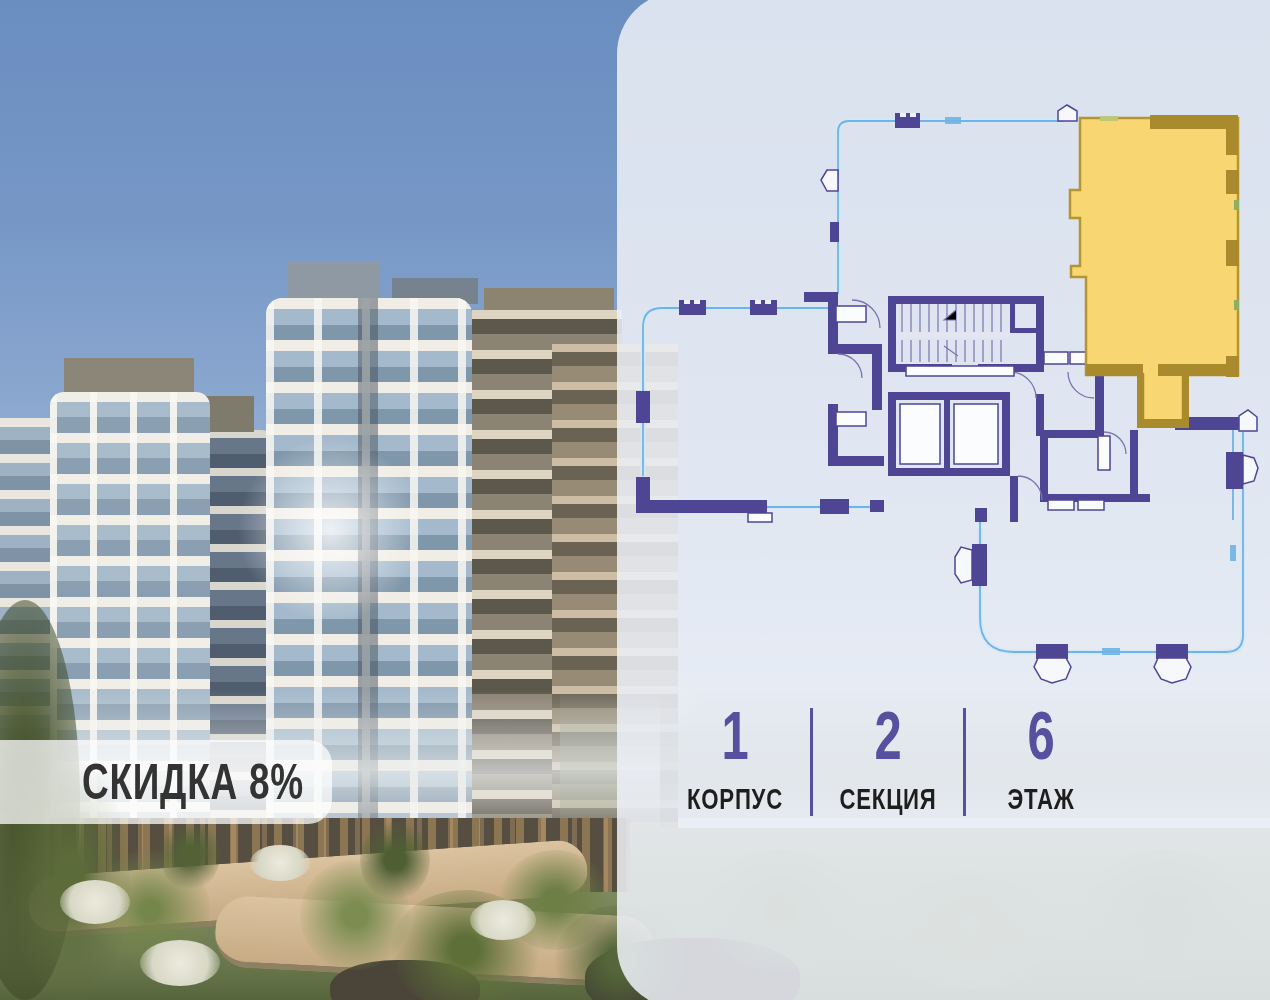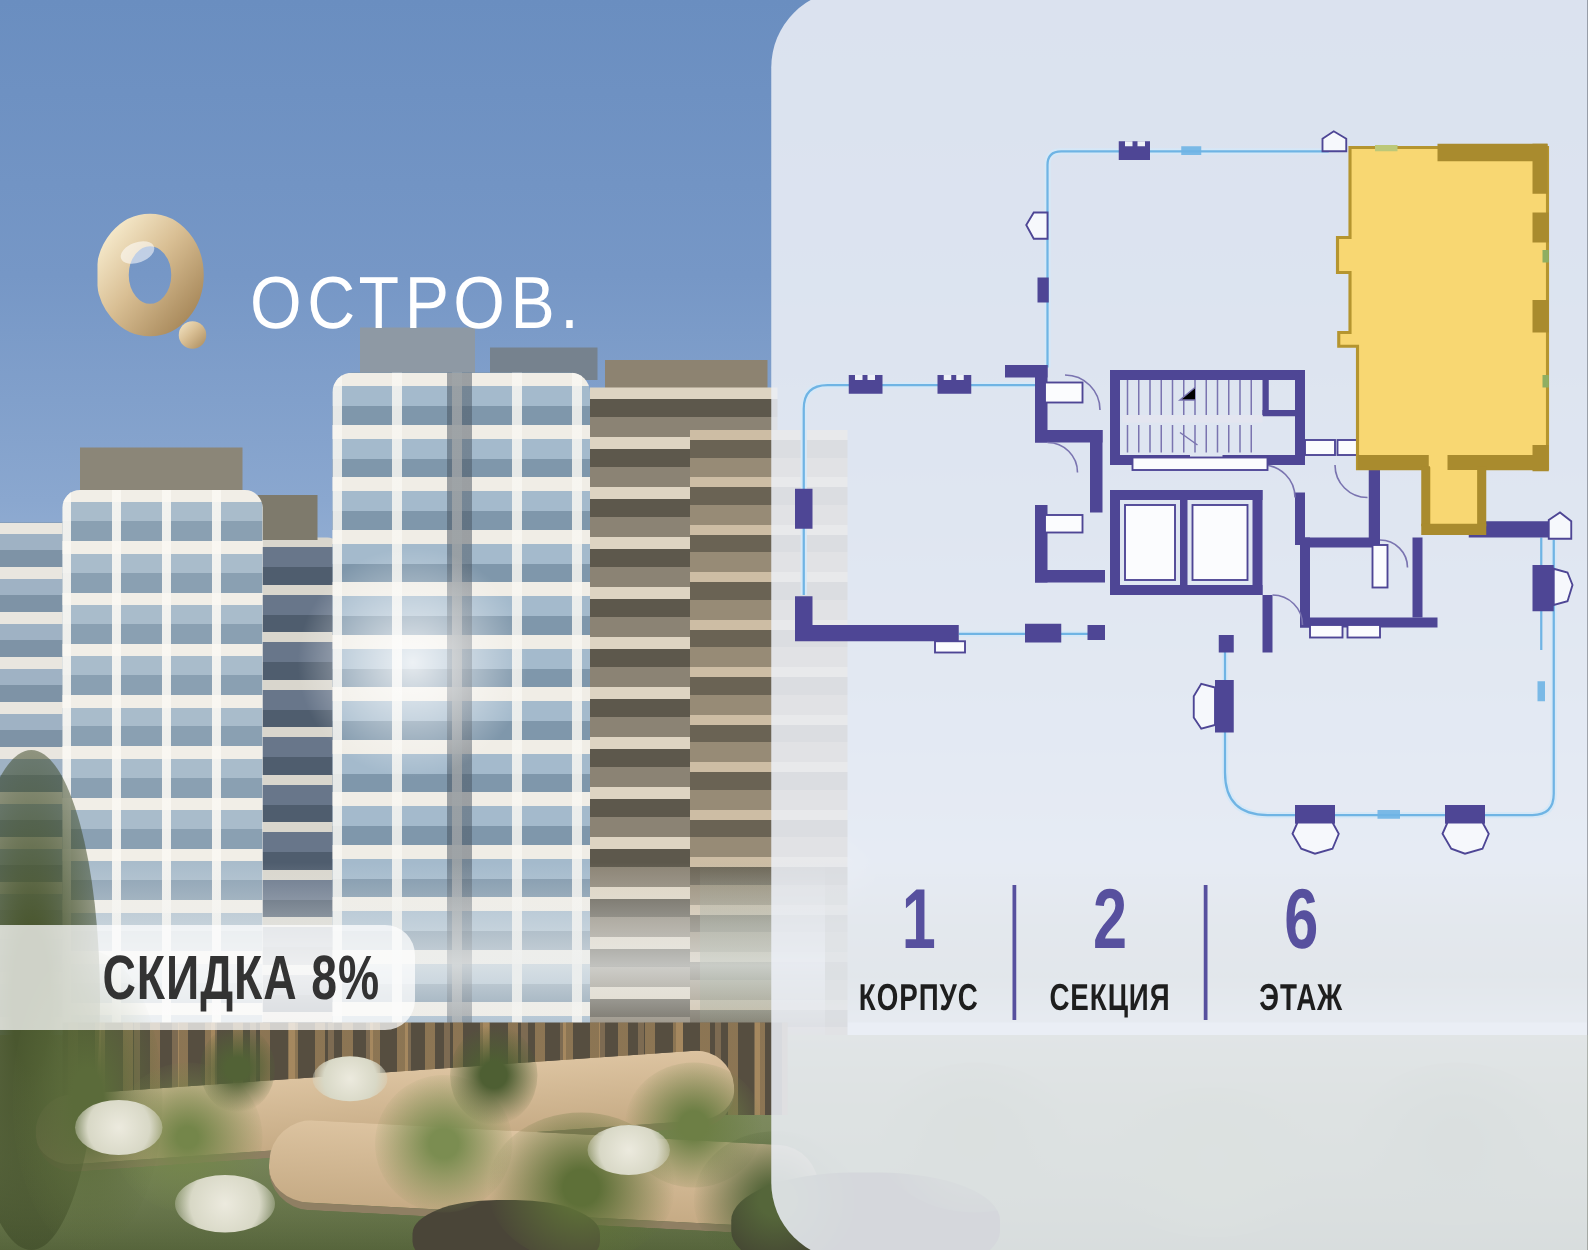--- a/index.html
+++ b/index.html
@@ -120,35 +120,20 @@
     <div class="tree" style="left:160px;top:820px;width:60px;height:70px;background:radial-gradient(circle,#526236 20%,rgba(70,84,44,0) 75%);"></div>
     <div class="tree" style="left:700px;top:850px;width:160px;height:120px;background:radial-gradient(circle,#6a7a4b 15%,rgba(95,110,63,0) 78%);"></div>
     <div class="tree" style="left:880px;top:870px;width:180px;height:120px;background:radial-gradient(circle,#72835040 0%,#728350 20%,rgba(101,117,66,0) 78%);"></div>
     <div class="tree" style="left:1080px;top:850px;width:170px;height:130px;background:radial-gradient(circle,#66774a 15%,rgba(91,106,61,0) 78%);"></div>
     <div class="shrub" style="left:60px;top:880px;width:70px;height:44px;"></div>
     <div class="shrub" style="left:250px;top:845px;width:60px;height:36px;"></div>
     <div class="shrub" style="left:470px;top:900px;width:66px;height:40px;"></div>
     <div class="shrub" style="left:140px;top:940px;width:80px;height:46px;"></div>
   </div>
 
-  <div id="logo">
-    <svg width="100" height="120" viewBox="0 0 100 120">
-      <defs>
-        <linearGradient id="gold" x1="0" y1="0" x2="1" y2="1">
-          <stop offset="0" stop-color="#f4e7c8"></stop>
-            <stop offset="0.45" stop-color="#d9bf94"></stop>
-          <stop offset="1" stop-color="#a98a5c"></stop>
-        </linearGradient>
-      </defs>
-      <ellipse cx="42" cy="52" rx="30" ry="36" fill="none" stroke="url(#gold)" stroke-width="26"></ellipse>
-      <ellipse cx="32" cy="34" rx="14" ry="8" fill="rgba(255,255,255,0.55)" transform="rotate(-20 32 34)"></ellipse>
-      <circle cx="76" cy="100" r="11" fill="url(#gold)"></circle>
-    </svg>
-    <span id="logotext">ОСТРОВ.</span>
-  </div>
 
   <div id="badge" style="background: rgba(253, 253, 253, 0.74);">
     <span class="txt" style="color: rgb(51, 51, 51);">СКИДКА 8%</span>
   </div>
 
   <div id="panel" style="background: rgba(236, 239, 246, 0.87);"></div>
 
   <svg style="position:absolute;left:617px;top:80px;" width="653" height="630" viewBox="617 80 653 630">
     <g fill="none" stroke="#d6e8f7" stroke-width="5">
       <path d="M 1063 121 L 849 121 Q 838 121 838 132 L 838 294"></path>

